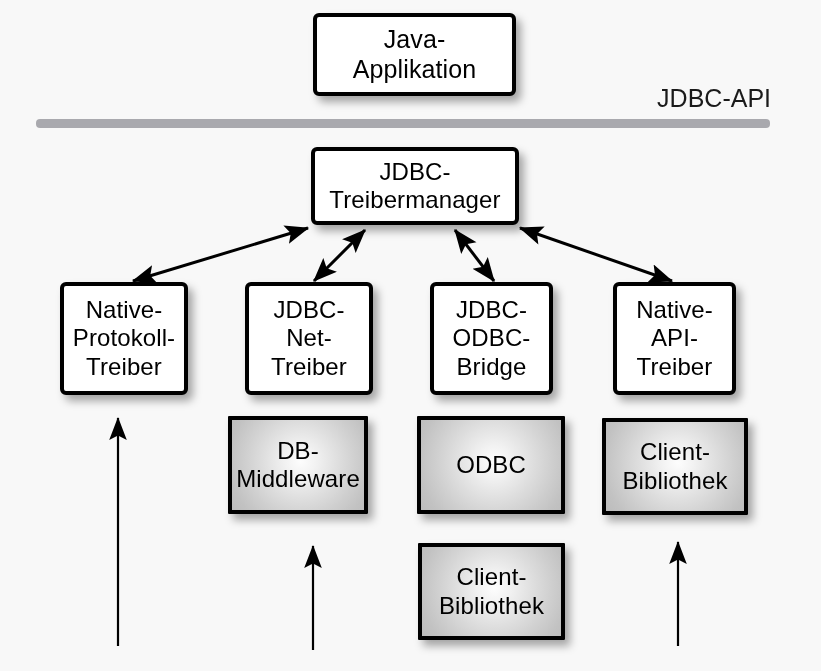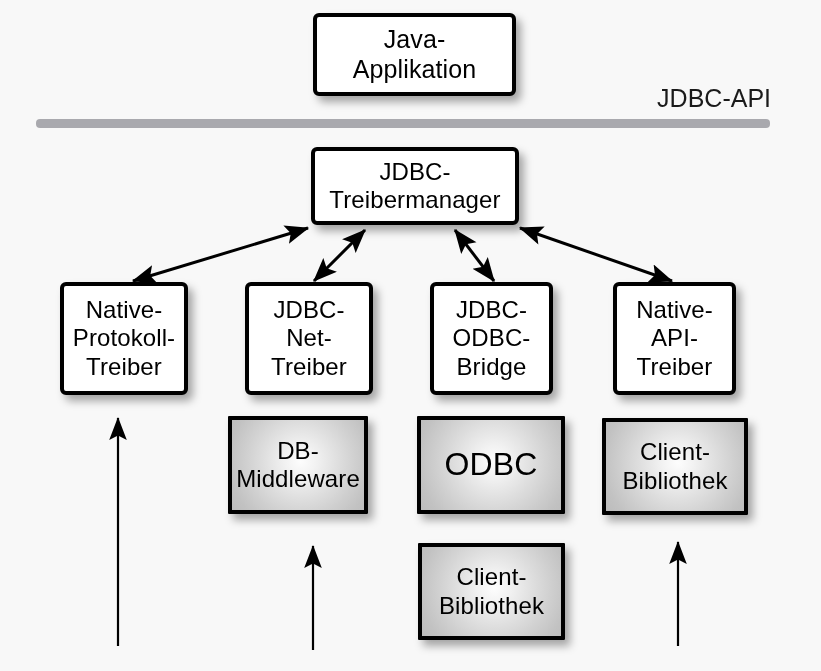--- a/index.html
+++ b/index.html
@@ -132,21 +132,21 @@
 ODBC-
 Bridge</div>
 
   <div class="node rounded" style="left:613px; top:282px; width:123px; height:113px; font-size:24px;">Native-
 API-
 Treiber</div>
 
   <div class="node square" style="left:228px; top:416px; width:140px; height:98px; font-size:24px;">DB-
 Middleware</div>
 
-  <div class="node square" style="left:417px; top:416px; width:148px; height:98px; font-size:32px;">ODBC</div>
+  <div class="node square" style="left:417px; top:416px; width:148px; height:98px; font-size:24px;">ODBC</div>
 
   <div class="node square" style="left:602px; top:418px; width:146px; height:97px; font-size:24px;">Client-
 Bibliothek</div>
 
   <div class="node square" style="left:418px; top:543px; width:147px; height:97px; font-size:24px;">Client-
 Bibliothek</div>
 
 </div>
 
 </body></html>

